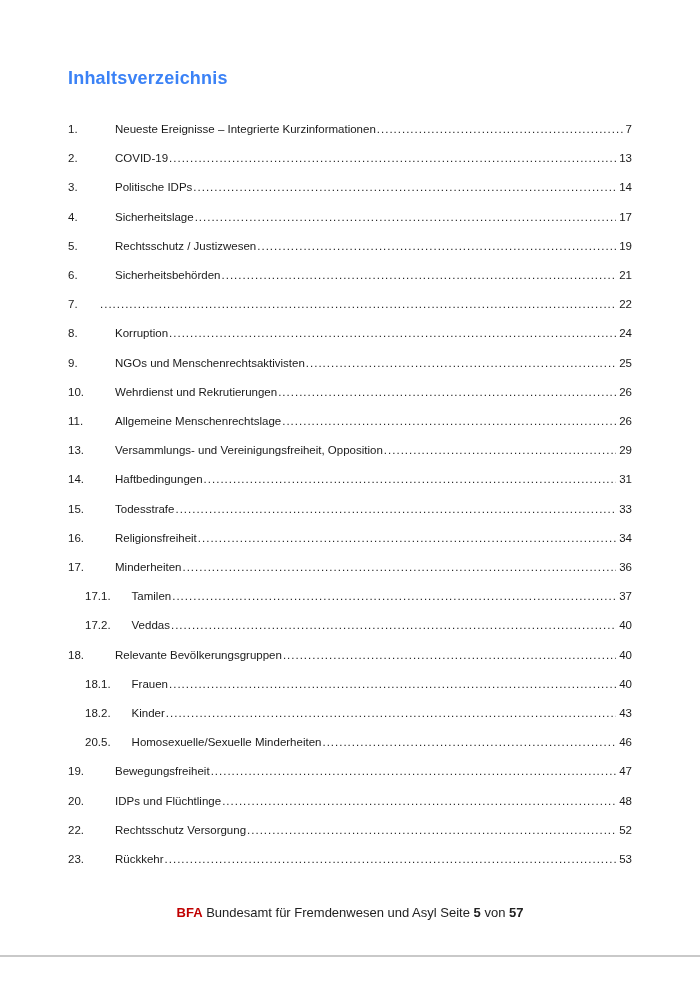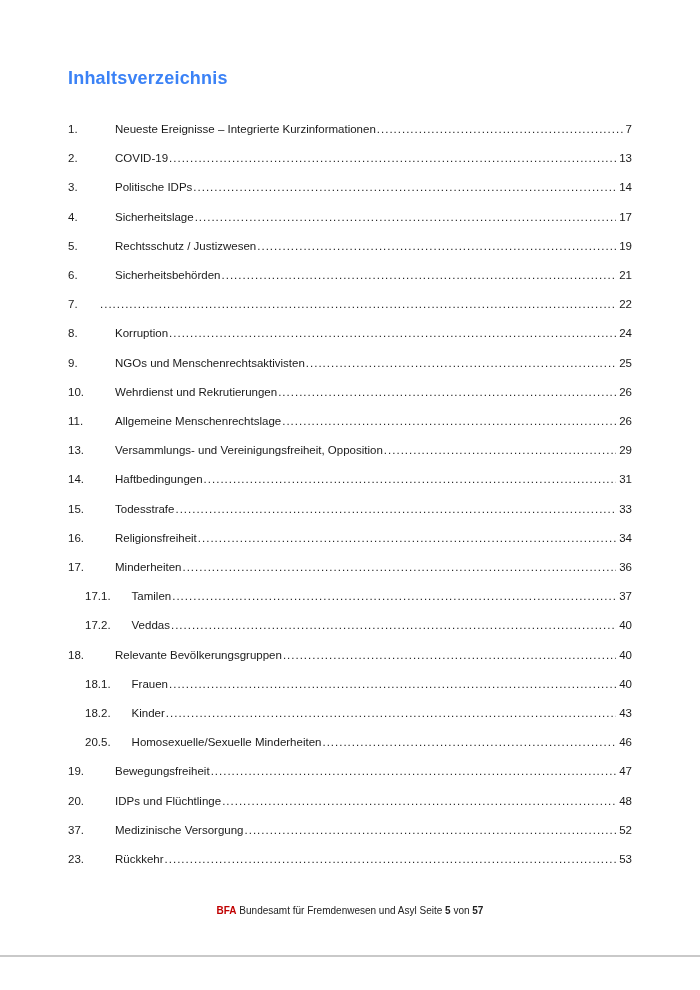--- a/index.html
+++ b/index.html
@@ -63,21 +63,21 @@
     flex: none;
     padding-left: 3px;
     text-align: right;
   }
   .footer {
     position: absolute;
     top: 905px;
     left: 0;
     right: 0;
     text-align: center;
-    font-size: 10px;
+    font-size: 13px;
     color: #222222;
   }
   .footer .bfa {
     color: #c00000;
     font-weight: bold;
   }
   .footer b { font-weight: bold; }
   .page-edge-line {
     position: absolute;
     top: 955px;
@@ -259,22 +259,22 @@
 
     <div class="toc-row l1">
       <span class="num">20.</span>
       <span class="lbl">IDPs und Flüchtlinge</span>
       <span class="dots"></span>
       <span class="pg">48</span>
     </div>
 
 
     <div class="toc-row l1">
-      <span class="num">37.</span>
-      <span class="lbl">Medizinische Versorgung</span>
+      <span class="num">22.</span>
+      <span class="lbl">Rechtsschutz Versorgung</span>
       <span class="dots"></span>
       <span class="pg">52</span>
     </div>
 
     <div class="toc-row l1">
       <span class="num">23.</span>
       <span class="lbl">Rückkehr</span>
       <span class="dots"></span>
       <span class="pg">53</span>
     </div>

